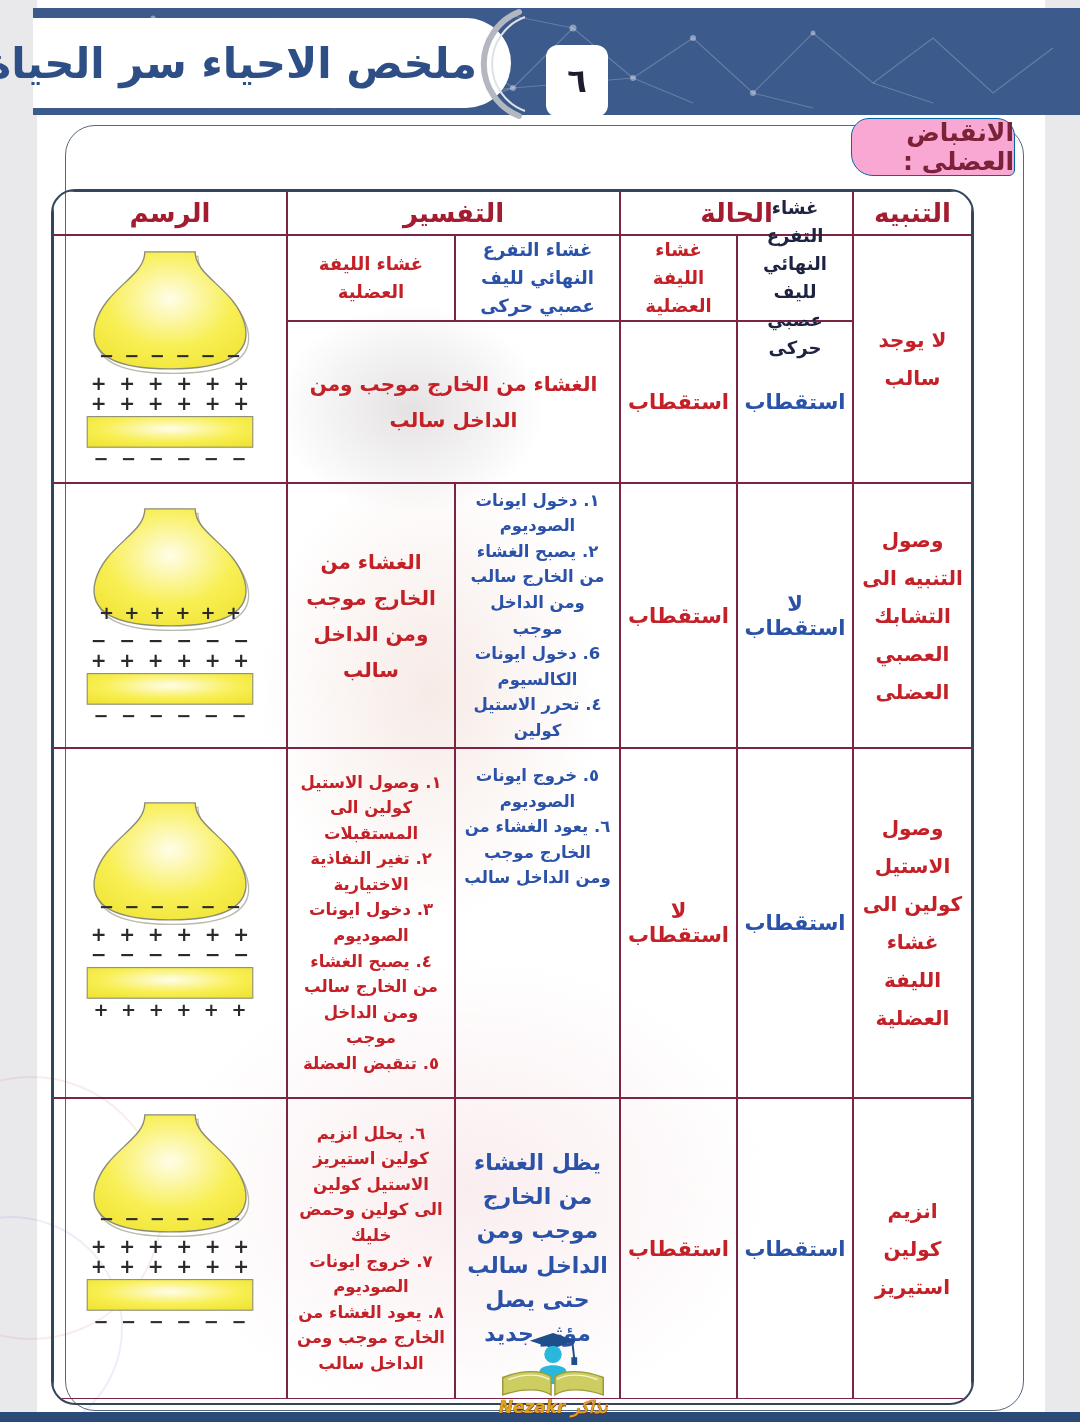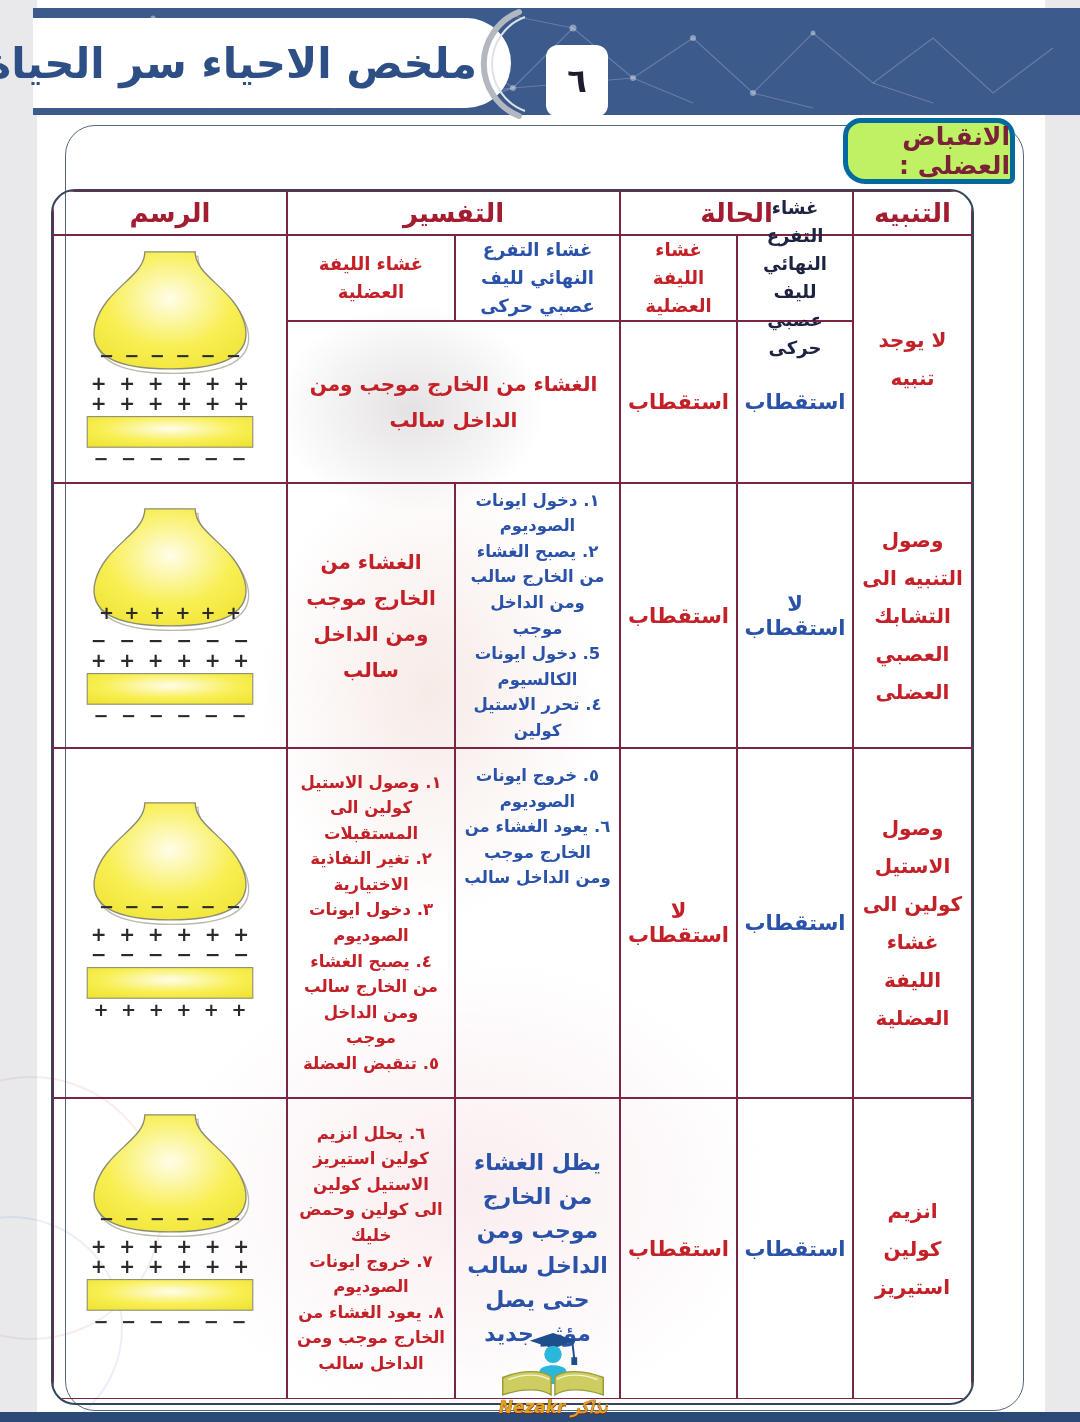--- a/index.html
+++ b/index.html
@@ -46,21 +46,21 @@
       radial-gradient(ellipse 190px 150px at 36% 22%, rgba(206,201,203,0.55), rgba(206,201,203,0) 70%),
       radial-gradient(ellipse 235px 320px at 38% 44%, rgba(241,222,215,0.62), rgba(241,222,215,0) 72%),
       radial-gradient(ellipse 400px 310px at 42% 83%, rgba(246,224,227,0.58), rgba(246,224,227,0) 75%);
   }
   .decor1,.decor2{position:absolute;border-radius:50%;pointer-events:none;z-index:0;}
   .decor1{right:860px;top:950px;width:260px;height:260px;border:2px solid rgba(200,70,70,0.10);}
   .decor2{right:900px;top:1090px;width:220px;height:220px;border:2px solid rgba(70,100,200,0.10);}
   
   .section-label{
     position:absolute;top:-8px;right:8px;width:162px;height:56px;z-index:4;
-    background:#bef264;border:5px solid #0369a1;border-radius:18px 18px 6px 22px;
+    background:#f9a8d4;border:1px solid #0369a1;border-radius:18px 18px 6px 22px;
     display:flex;align-items:center;justify-content:center;
     font-size:25px;font-weight:bold;color:#7c2238;
   }
   
   .tbl{
     position:absolute;right:49px;top:63px;width:919px;height:1212px;z-index:1;
     display:grid;direction:rtl;
     grid-template-columns:119px 116px 117px 165px 168px 234px;
     grid-template-rows:44px 86px 162px 265px 350px 301px;
     border:2px solid #33465c;border-radius:24px;overflow:hidden;
@@ -158,42 +158,42 @@
     <div class="cell hdr" style="grid-area:1/1/2/2">التنبيه</div>
     <div class="cell hdr" style="grid-area:1/2/2/4">الحالة</div>
     <div class="cell hdr" style="grid-area:1/4/2/6">التفسير</div>
     <div class="cell hdr" style="grid-area:1/6/2/7">الرسم</div>
 
     <div class="cell sub dark" style="grid-area:2/2/3/3">غشاء التفرع النهائي لليف عصبي حركى</div>
     <div class="cell sub red" style="grid-area:2/3/3/4">غشاء الليفة العضلية</div>
     <div class="cell sub blue" style="grid-area:2/4/3/5">غشاء التفرع النهائي لليف عصبي حركى</div>
     <div class="cell sub red" style="grid-area:2/5/3/6">غشاء الليفة العضلية</div>
 
-    <div class="cell stim" style="grid-area:2/1/4/2">لا يوجد تنبيه</div>
+    <div class="cell stim" style="grid-area:2/1/4/2">لا يوجد سالب</div>
     <div class="cell state blue" style="grid-area:3/2/4/3">استقطاب</div>
     <div class="cell state red" style="grid-area:3/3/4/4">استقطاب</div>
     <div class="cell expl-merged" style="grid-area:3/4/4/6">الغشاء من الخارج موجب ومن الداخل سالب</div>
     <div class="cell drawcell" style="grid-area:2/6/4/7">
       <svg width="198" height="222" viewBox="0 0 220 246">
         <path d="M85,9 C85,37 41,49 30,89 C21,125 55,139 113,139 C171,139 205,125 196,89 C185,49 141,37 141,9 Z" fill="none" stroke="#b9b9ac" stroke-width="1.5"></path>
         <path d="M82,4 C82,32 38,44 27,84 C18,120 52,134 110,134 C168,134 202,120 193,84 C182,44 138,32 138,4 Z" fill="url(#gy)" stroke="#8c8c74" stroke-width="1.5"></path>
         <text class="charge" x="110" y="126" font-size="20" text-anchor="middle" textLength="158" lengthAdjust="spacing">− − − − − −</text>
         <text class="charge" x="110" y="158" font-size="21" text-anchor="middle" textLength="176" lengthAdjust="spacing">+ + + + + +</text>
         <text class="charge" x="110" y="180" font-size="21" text-anchor="middle" textLength="176" lengthAdjust="spacing">+ + + + + +</text>
         <rect x="18" y="187" width="184" height="34" fill="url(#gy)" stroke="#8c8c74" stroke-width="1.2"></rect>
         <text class="charge" x="110" y="241" font-size="20" text-anchor="middle" textLength="170" lengthAdjust="spacing">− − − − − −</text>
       </svg>
     </div>
 
     <div class="cell stim" style="grid-area:4/1/5/2">وصول التنبيه الى التشابك العصبي العضلى</div>
     <div class="cell state blue" style="grid-area:4/2/5/3">لا استقطاب</div>
     <div class="cell state red" style="grid-area:4/3/5/4">استقطاب</div>
     <div class="cell expl blue" style="grid-area:4/4/5/5">١. دخول ايونات الصوديوم
 ٢. يصبح الغشاء من الخارج سالب ومن الداخل موجب
-5. دخول ايونات الكالسيوم
+6. دخول ايونات الكالسيوم
 ٤. تحرر الاستيل كولين</div>
     <div class="cell expl-merged" style="grid-area:4/5/5/6">الغشاء من الخارج موجب ومن الداخل سالب</div>
     <div class="cell drawcell" style="grid-area:4/6/5/7">
       <svg width="198" height="222" viewBox="0 0 220 246">
         <path d="M85,9 C85,37 41,49 30,89 C21,125 55,139 113,139 C171,139 205,125 196,89 C185,49 141,37 141,9 Z" fill="none" stroke="#b9b9ac" stroke-width="1.5"></path>
         <path d="M82,4 C82,32 38,44 27,84 C18,120 52,134 110,134 C168,134 202,120 193,84 C182,44 138,32 138,4 Z" fill="url(#gy)" stroke="#8c8c74" stroke-width="1.5"></path>
         <text class="charge" x="110" y="126" font-size="20" text-anchor="middle" textLength="158" lengthAdjust="spacing">+ + + + + +</text>
         <text class="charge" x="110" y="158" font-size="21" text-anchor="middle" textLength="176" lengthAdjust="spacing">− − − − − −</text>
         <text class="charge" x="110" y="180" font-size="21" text-anchor="middle" textLength="176" lengthAdjust="spacing">+ + + + + +</text>
         <rect x="18" y="187" width="184" height="34" fill="url(#gy)" stroke="#8c8c74" stroke-width="1.2"></rect>

